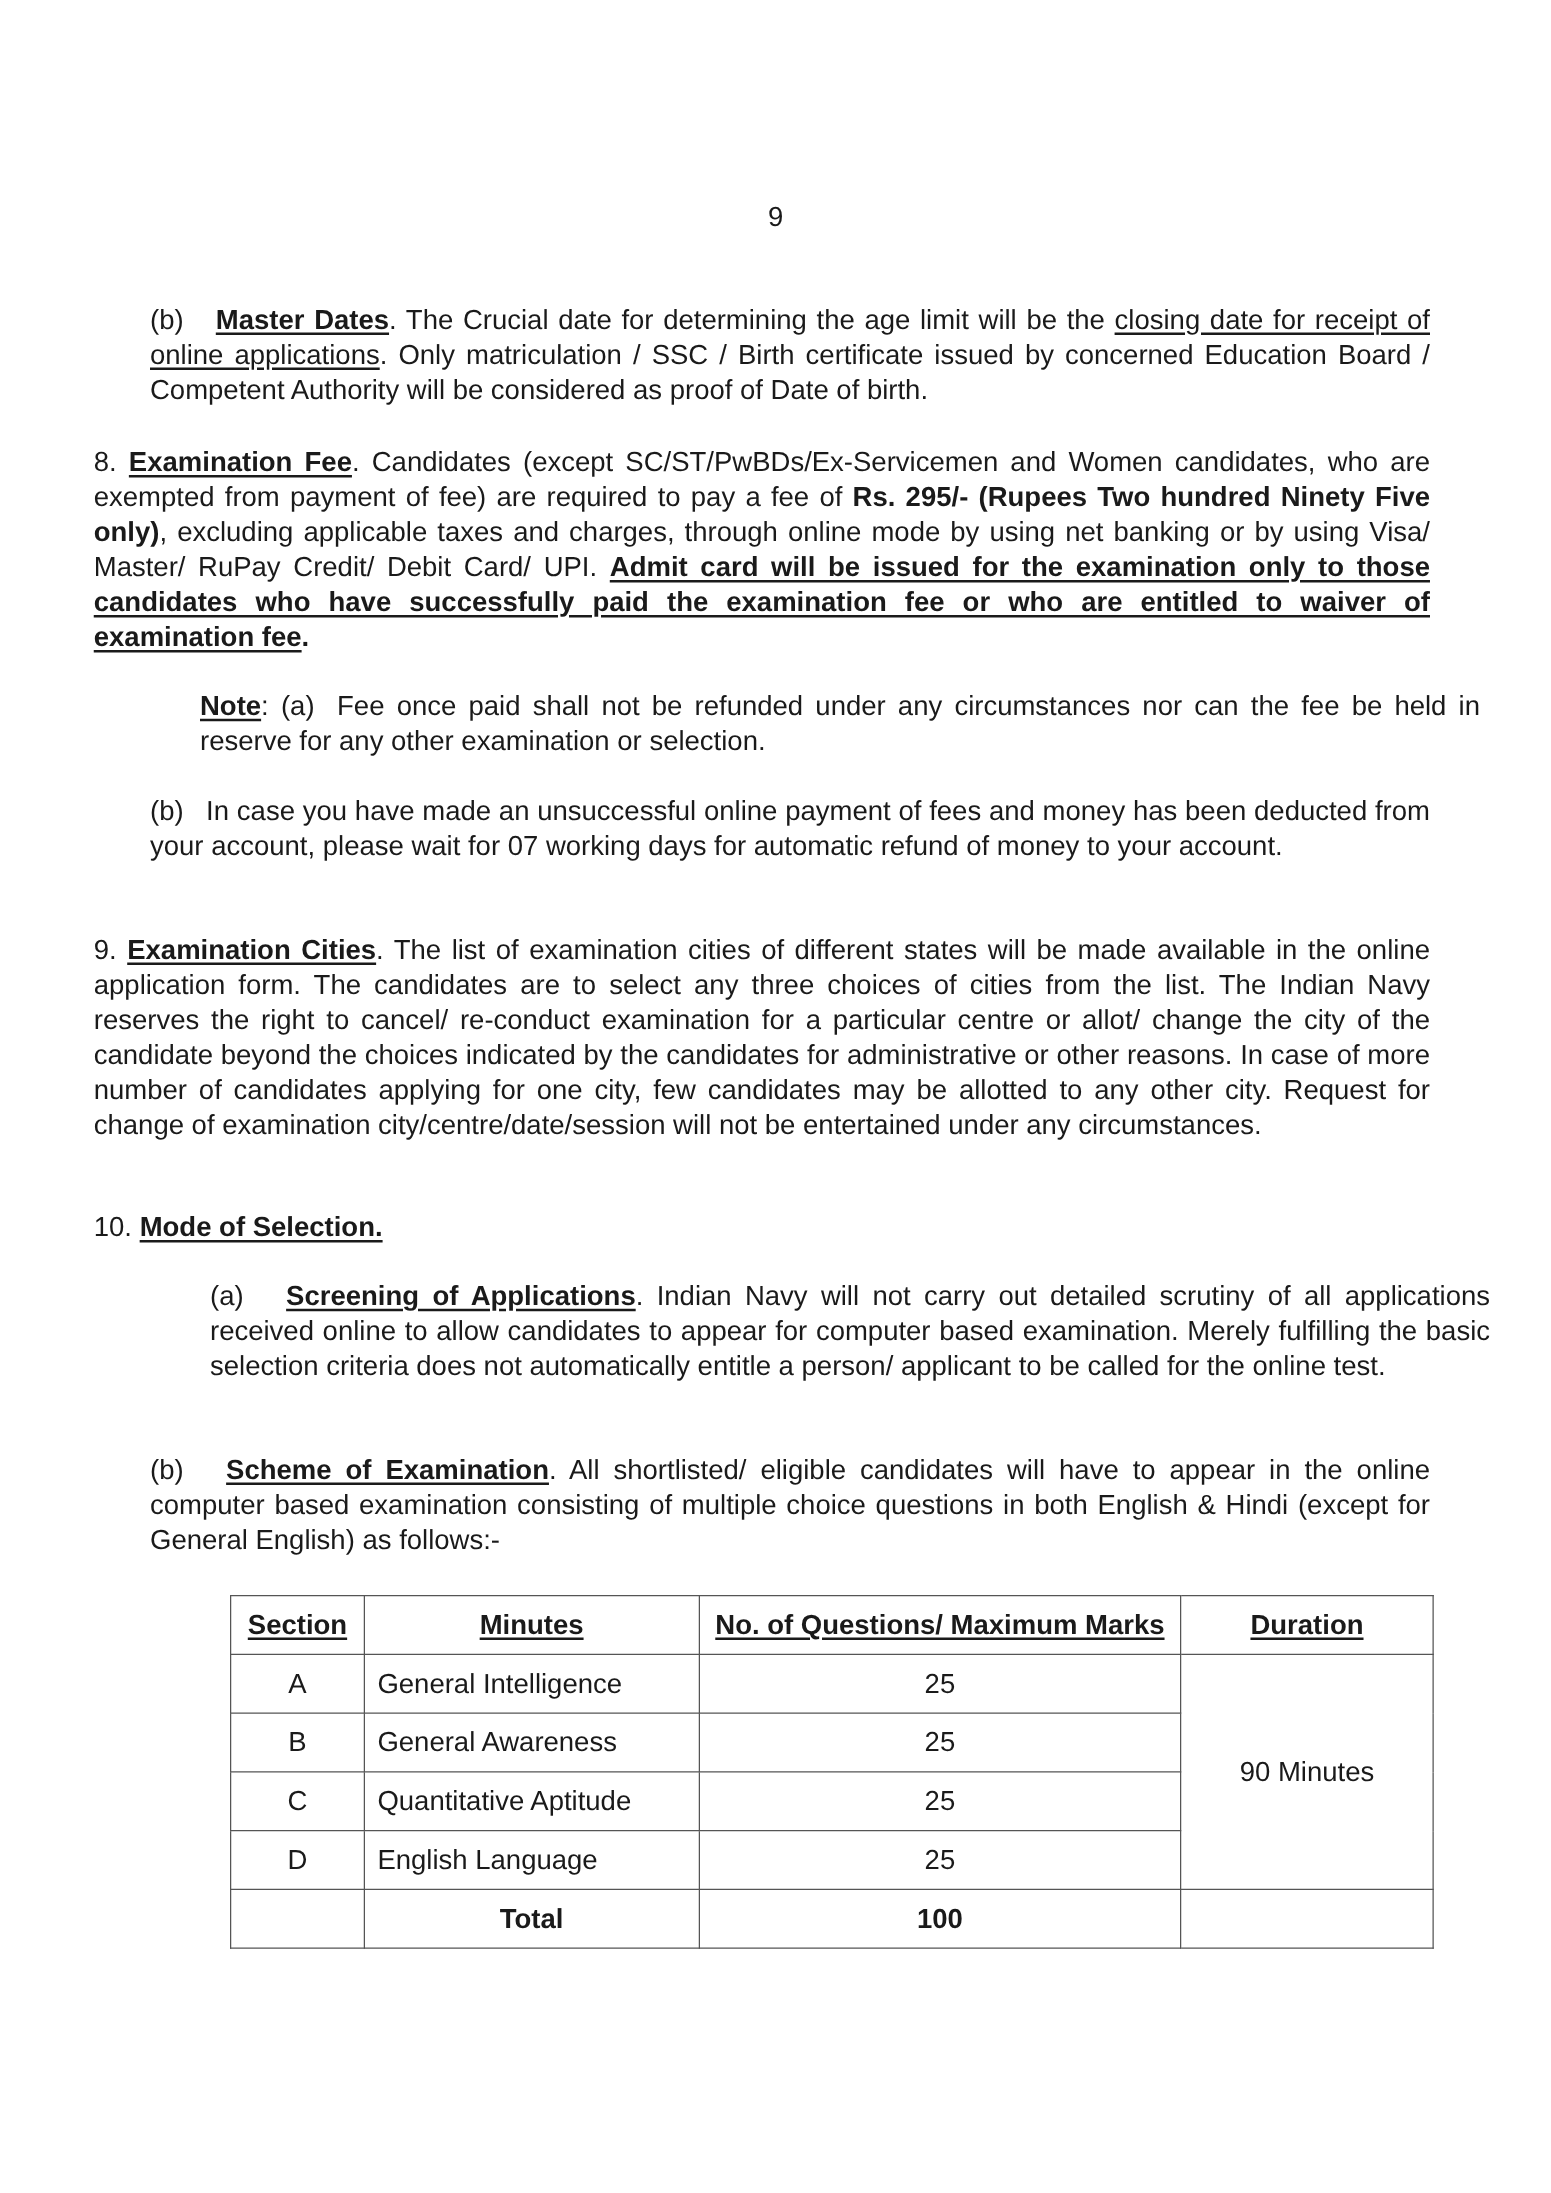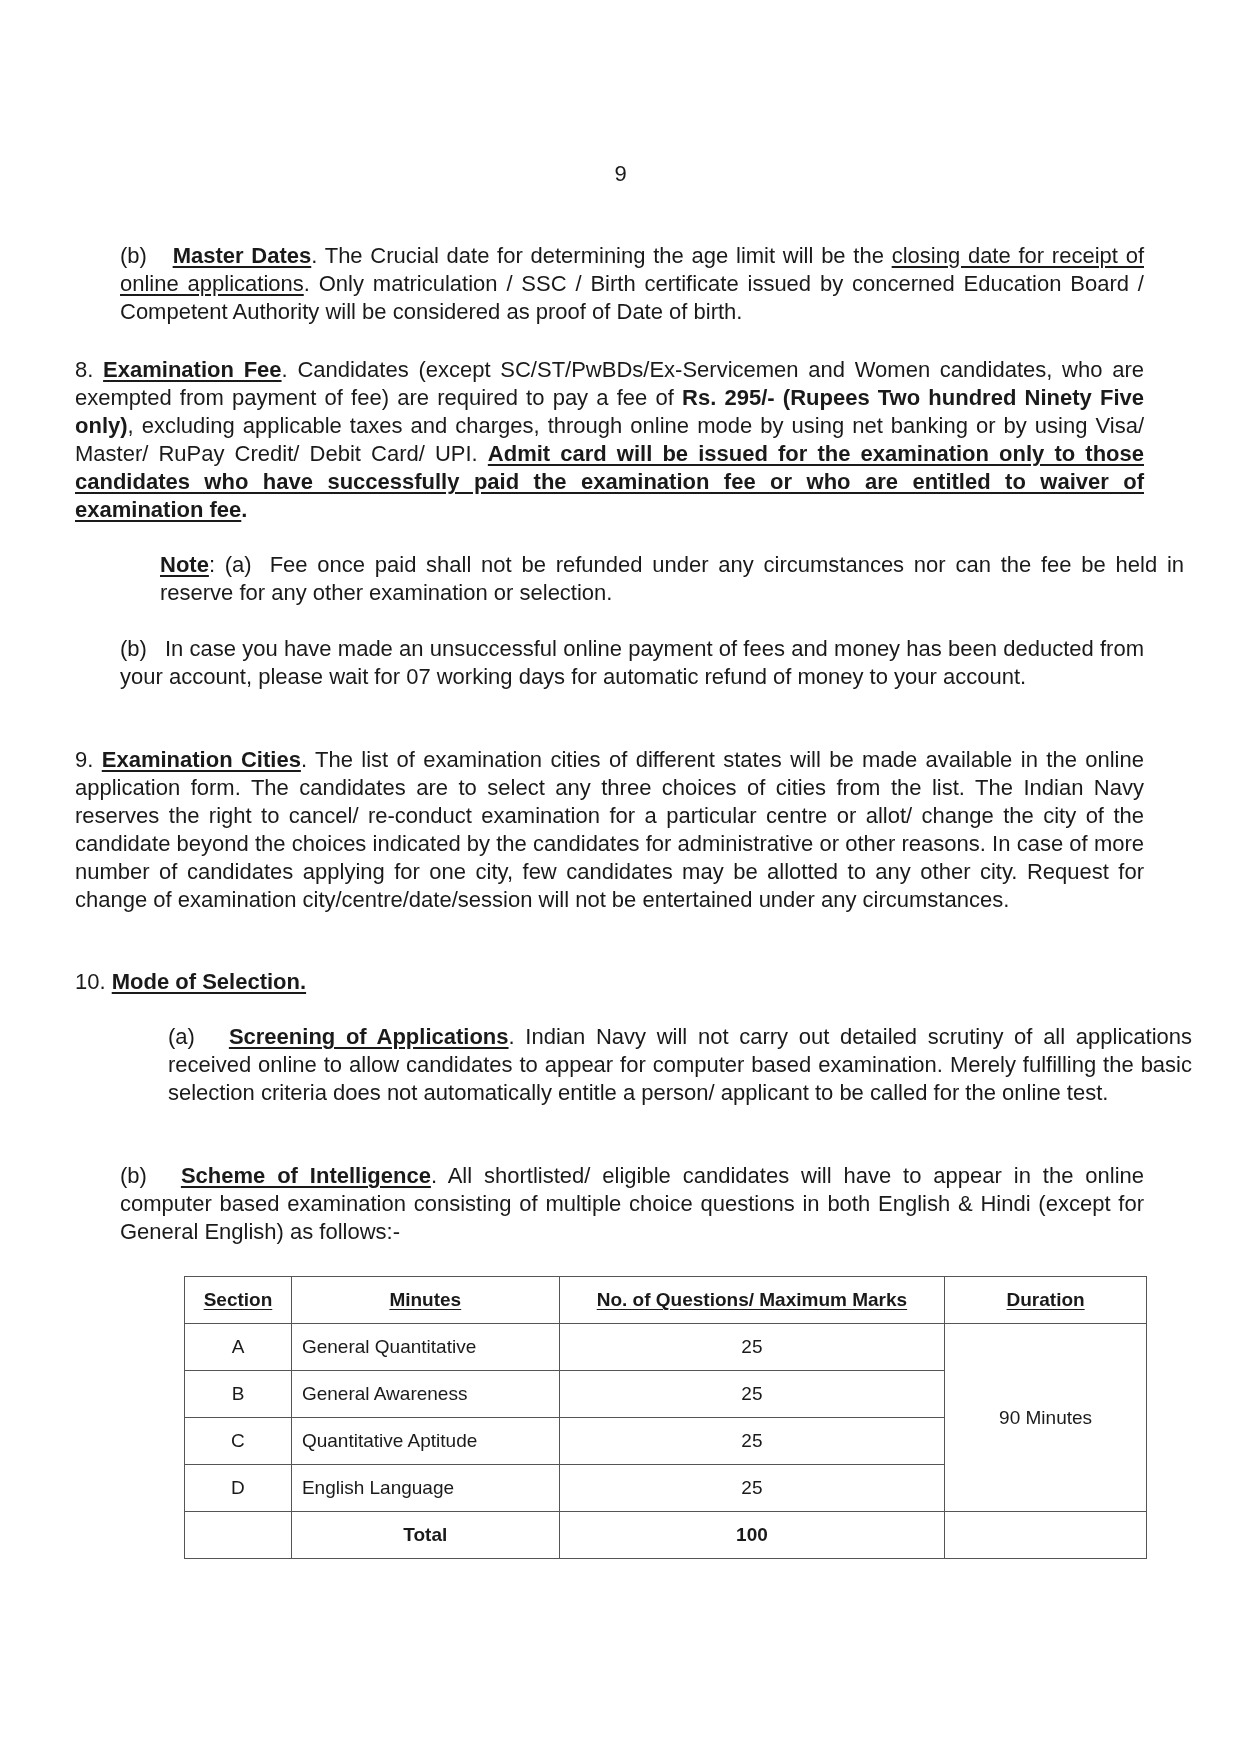--- a/index.html
+++ b/index.html
@@ -8,21 +8,21 @@
     font-family: "Liberation Sans", sans-serif; color: #1a1a1a;
     font-size: 22px; line-height: 28px;
   }
   .page-num { position: absolute; top: 160px; left: 0; width: 1241px; text-align: center; font-size: 22px; }
   .para { position: absolute; text-align: justify; }
   .u { text-decoration: underline; text-underline-offset: 3px; }
   .b { font-weight: bold; }
   .gap { display: inline-block; width: 18px; }
   table.exam {
     position: absolute; left: 184px; top: 1276px; width: 963px;
-    border-collapse: collapse; font-size: 19px;
+    border-collapse: collapse; font-size: 22px;
   }
   table.exam td, table.exam th { border: 1.5px solid #555; padding: 0; height: 46px; }
   table.exam th { font-weight: bold; text-decoration: underline; text-underline-offset: 3px; }
   .c { text-align: center; }
   .l { text-align: left; padding-left: 10px !important; }
 </style>
 </head>
 <body>
 
 <div class="page-num">9</div>
@@ -53,40 +53,40 @@
 <div class="para" style="left:75px; top:968px; width:1069px;">
   <span>10.</span>
   <span class="b u">Mode of Selection.</span>
 </div>
 
 <div class="para" style="left:120px; top:1023px; width:1024px;margin-left:48px;">
   <span>(a)</span><span class="gap" style="width:34px"></span><span class="b u">Screening of Applications</span><span>. Indian Navy will not carry out detailed scrutiny of all applications received online to allow candidates to appear for computer based examination. Merely fulfilling the basic selection criteria does not automatically entitle a person/ applicant to be called for the online test.</span>
 </div>
 
 <div class="para" style="left:120px; top:1162px; width:1024px;">
-  <span>(b)</span><span class="gap" style="width:34px"></span><span class="b u">Scheme of Intelligence</span><span>. All shortlisted/ eligible candidates will have to appear in the online computer based examination consisting of multiple choice questions in both English &amp; Hindi (except for General English) as follows:-</span>
+  <span>(b)</span><span class="gap" style="width:34px"></span><span class="b u">Scheme of Examination</span><span>. All shortlisted/ eligible candidates will have to appear in the online computer based examination consisting of multiple choice questions in both English &amp; Hindi (except for General English) as follows:-</span>
 </div>
 
 <table class="exam">
   <colgroup>
     <col style="width:107px">
       <col style="width:268px">
       <col style="width:386px">
       <col style="width:202px">
   </colgroup>
   <tbody>
       <tr>
     <th class="c">Section</th>
     <th class="c">Minutes</th>
     <th class="c">No. of Questions/ Maximum Marks</th>
     <th class="c">Duration</th>
   </tr>
   <tr>
     <td class="c">A</td>
-    <td class="l">General Quantitative</td>
+    <td class="l">General Intelligence</td>
     <td class="c">25</td>
     <td class="c" rowspan="4">90 Minutes</td>
   </tr>
   <tr>
     <td class="c">B</td>
     <td class="l">General Awareness</td>
     <td class="c">25</td>
   </tr>
   <tr>
     <td class="c">C</td>

